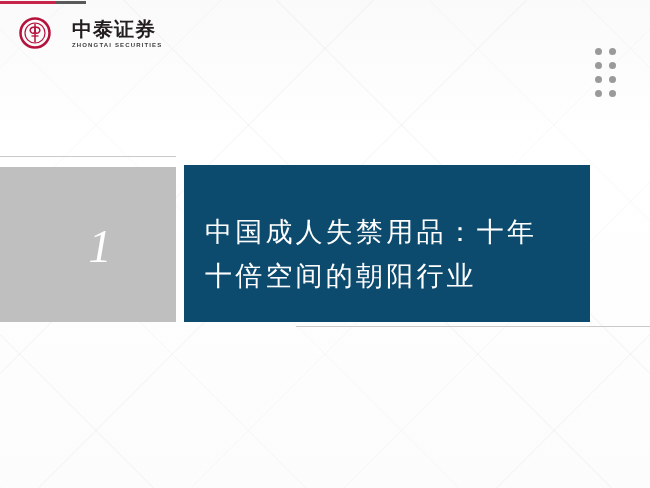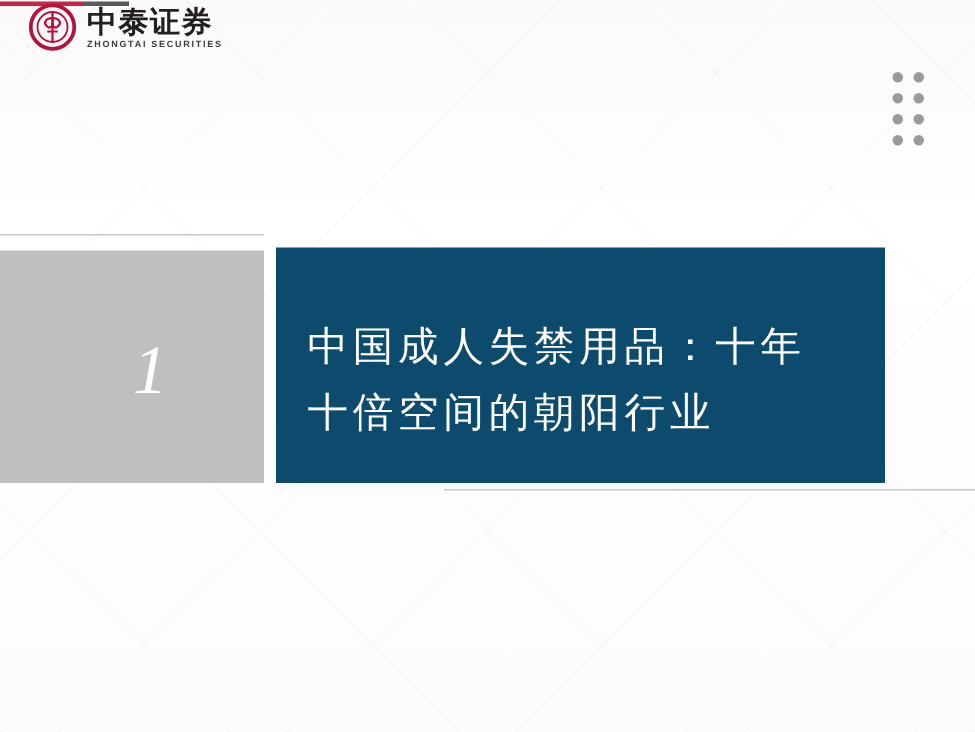--- a/index.html
+++ b/index.html
@@ -53,24 +53,24 @@
     height: 3px;
     display: flex;
   }
   #top-accent .seg-red   { width: 56px; height: 100%; background: #c8254a; }
   #top-accent .seg-dark  { width: 30px; height: 100%; background: #595959; }
 
   
   #logo {
     position: absolute;
     left: 19px;
-    top: 2px;
+    top: 17px;
     display: flex;
     align-items: center;
-    gap: 7px;
+    gap: 21px;
   }
   #logo-mark {
     width: 32px;
     height: 32px;
     flex: 0 0 auto;
   }
   #logo-text { display: flex; flex-direction: column; justify-content: center; }
   #logo-cn {
     font-family: "DejaVu Sans", sans-serif;
     font-size: 20px;

